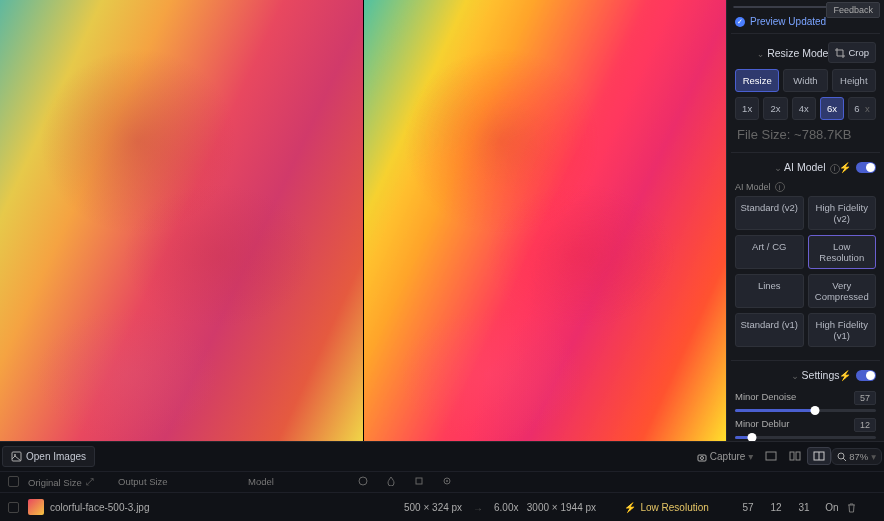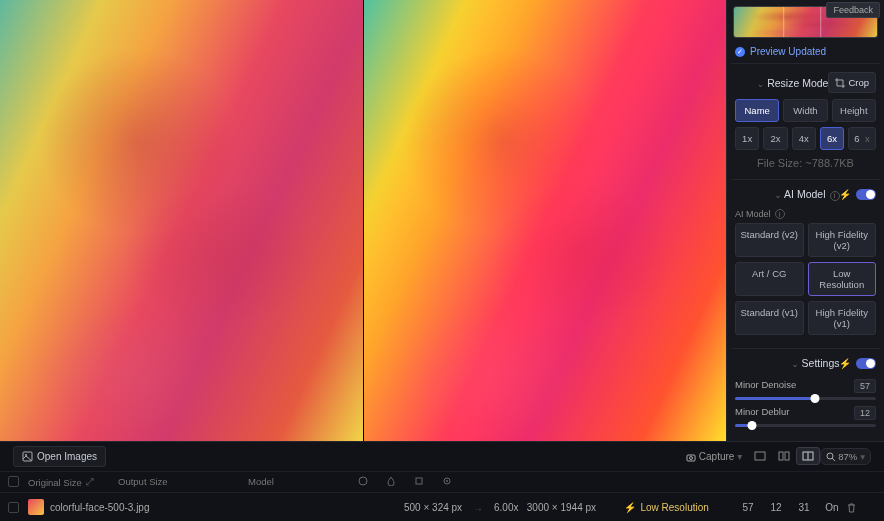--- a/index.html
+++ b/index.html
@@ -20,35 +20,35 @@
 .status{display:flex;align-items:center;gap:5px;padding:6px 4px;font-size:10px;color:#7aa3ff}
 .status-dot{width:10px;height:10px;border-radius:50%;background:#4a7eff;display:flex;align-items:center;justify-content:center;font-size:7px;color:#fff}
 .section{border-top:1px solid #25272e;padding:8px 0}
 .sec-head{display:flex;align-items:center;justify-content:flex-end;padding:0 4px 6px;font-size:10.5px;color:#d5d9e3;cursor:pointer}
 .sec-head .chev{color:#666;font-size:9px}
 .sec-row{display:flex;gap:4px;padding:0 4px;margin-bottom:5px}
 .btn{flex:1;background:#22252e;border:1px solid #2e3139;border-radius:3px;padding:5px 2px;text-align:center;font-size:9.5px;color:#b5b9c3;cursor:pointer}
 .btn.active{background:#2f3a6e;border-color:#4a5fd0;color:#fff}
 .btn.sel{border-color:#6a5fd0}
 .crop-btn{background:#22252e;border:1px solid #2e3139;border-radius:3px;padding:4px 6px;display:flex;align-items:center;gap:3px;font-size:9.5px;cursor:pointer}
-.filesize{text-align:center;font-size:11px;color:#666;padding:2px 6px}
+.filesize{text-align:left;font-size:13px;color:#666;padding:2px 6px}
 .ai-head-icons{display:flex;gap:4px;align-items:center}
 .bolt{color:#f5c542;font-size:10px}
 .toggle{width:20px;height:11px;background:#4a5fd0;border-radius:6px;position:relative}
 .toggle::after{content:"";position:absolute;top:1px;right:1px;width:9px;height:9px;background:#fff;border-radius:50%}
 .sub-label{font-size:9px;color:#888;padding:2px 4px 4px}
 .info-i{width:10px;height:10px;border-radius:50%;border:1px solid #555;display:inline-flex;align-items:center;justify-content:center;font-size:7px;color:#777;margin-left:4px}
 .slider-row{padding:4px 4px 2px}
 .slider-head{display:flex;justify-content:space-between;font-size:9.5px;color:#aaa;margin-bottom:4px}
 .slider-val{background:#22252e;border:1px solid #2e3139;border-radius:2px;padding:1px 5px;font-size:9px;min-width:22px;text-align:center}
 .slider{height:3px;background:#2e3139;border-radius:2px;position:relative}
 .slider-fill{height:100%;background:#4a5fd0;border-radius:2px}
 .slider-thumb{position:absolute;top:-3px;width:9px;height:9px;background:#fff;border-radius:50%;transform:translateX(-50%)}
 .bottom{background:#101217;border-top:1px solid #25272e}
-.toolbar{display:flex;align-items:center;padding:4px 13px;gap:8px}
+.toolbar{display:flex;align-items:center;padding:4px 2px;gap:8px}
 .open-btn{display:flex;align-items:center;gap:4px;background:#1a1c22;border:1px solid #2a2d35;border-radius:3px;padding:4px 8px;font-size:10px;cursor:pointer}
 .tool-spacer{flex:1}
 .tool-group{display:flex;align-items:center;color:#999;font-size:10px}
 .tool-icon{padding:3px 5px;border:1px solid transparent;border-radius:3px;cursor:pointer}
 .tool-icon.on{border-color:#3a3d48;background:#22252e}
 .zoom{display:flex;align-items:center;gap:3px;background:#1a1c22;border:1px solid #2a2d35;border-radius:6px;padding:2px 5px;font-size:9.5px}
 .table-head{display:flex;padding:4px 8px;font-size:9.5px;color:#777;border-top:1px solid #1e2028}
 .col-check{width:20px}
 .col-name{flex:1}
 .col-orig{width:90px;display:flex;align-items:center;gap:4px}
@@ -97,21 +97,21 @@
         <div class="sec-head">
           <span><span class="chev">⌄</span> <span>Resize Mode</span></span>
           <span class="crop-btn">
             <svg width="10" height="10" viewBox="0 0 10 10">
                 <path d="M2 0v8h8M0 2h8v8" stroke="#aaa" fill="none"></path>
               </svg>
             <span>Crop</span>
           </span>
         </div>
         <div class="sec-row">
-          <div class="btn active">Name</div>
+          <div class="btn active">Resize</div>
           <div class="btn">Width</div>
           <div class="btn">Height</div>
         </div>
         <div class="sec-row">
           <div class="btn">1x</div>
           <div class="btn">2x</div>
           <div class="btn">4x</div>
           <div class="btn active">6x</div>
           <div class="btn" style="flex:1.2"><span>6</span> &nbsp;<span style="color:#666">x</span></div>
         </div>
@@ -127,20 +127,24 @@
           </span>
         </div>
         <div class="sub-label"><span>AI Model</span><span class="info-i">i</span></div>
         <div class="sec-row">
           <div class="btn">Standard (v2)</div>
           <div class="btn">High Fidelity (v2)</div>
         </div>
         <div class="sec-row">
           <div class="btn">Art / CG</div>
           <div class="btn sel">Low Resolution</div>
+        </div>
+        <div class="sec-row">
+          <div class="btn">Lines</div>
+          <div class="btn">Very Compressed</div>
         </div>
         <div class="sec-row">
           <div class="btn">Standard (v1)</div>
           <div class="btn">High Fidelity (v1)</div>
         </div>
       </div>
 
       <div class="section">
         <div class="sec-head">
           <span><span class="chev">⌄</span> <span>Settings</span></span>

